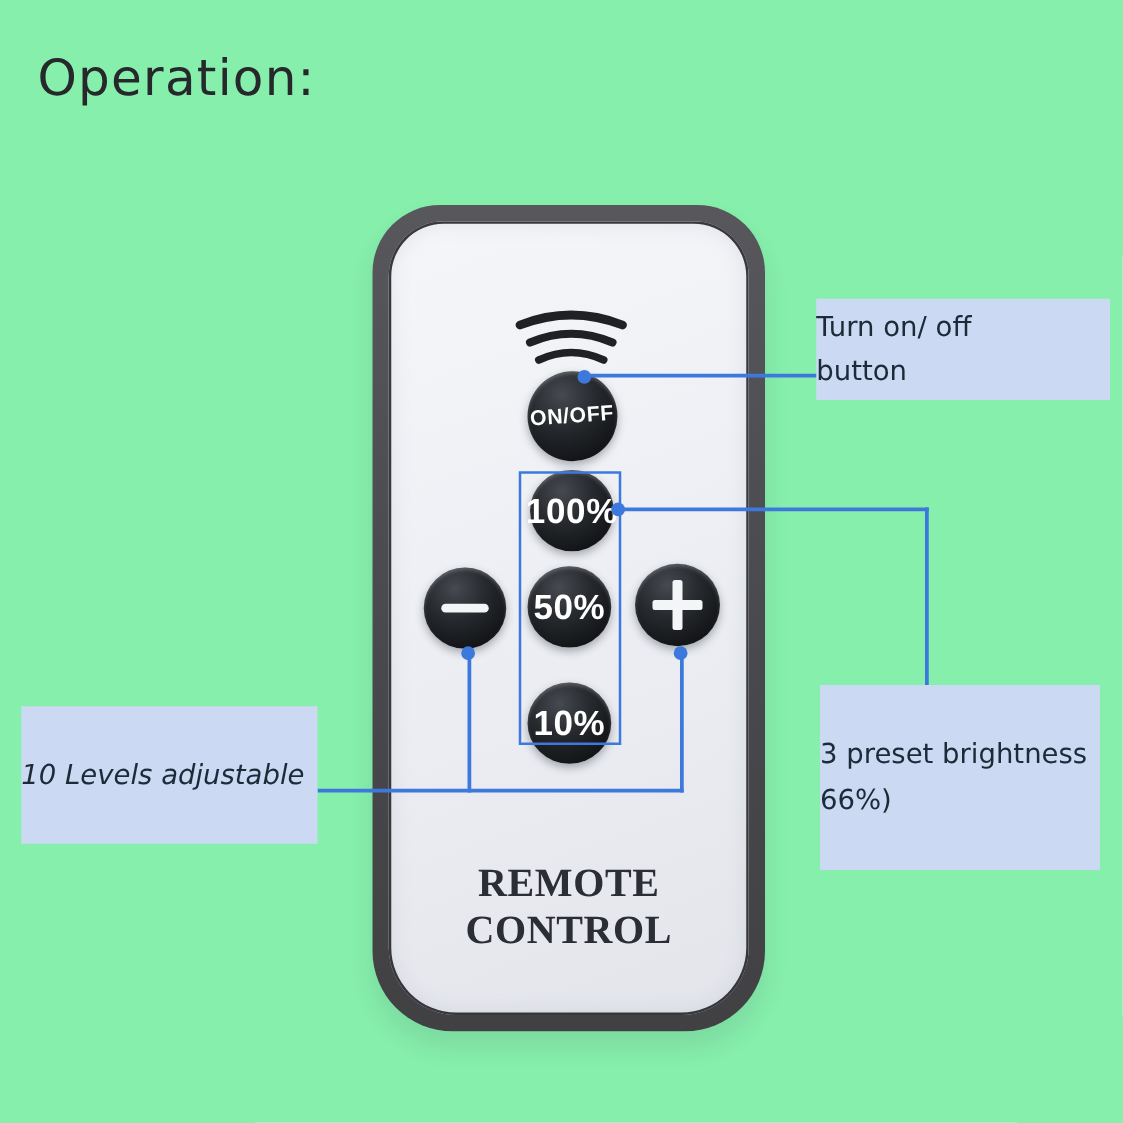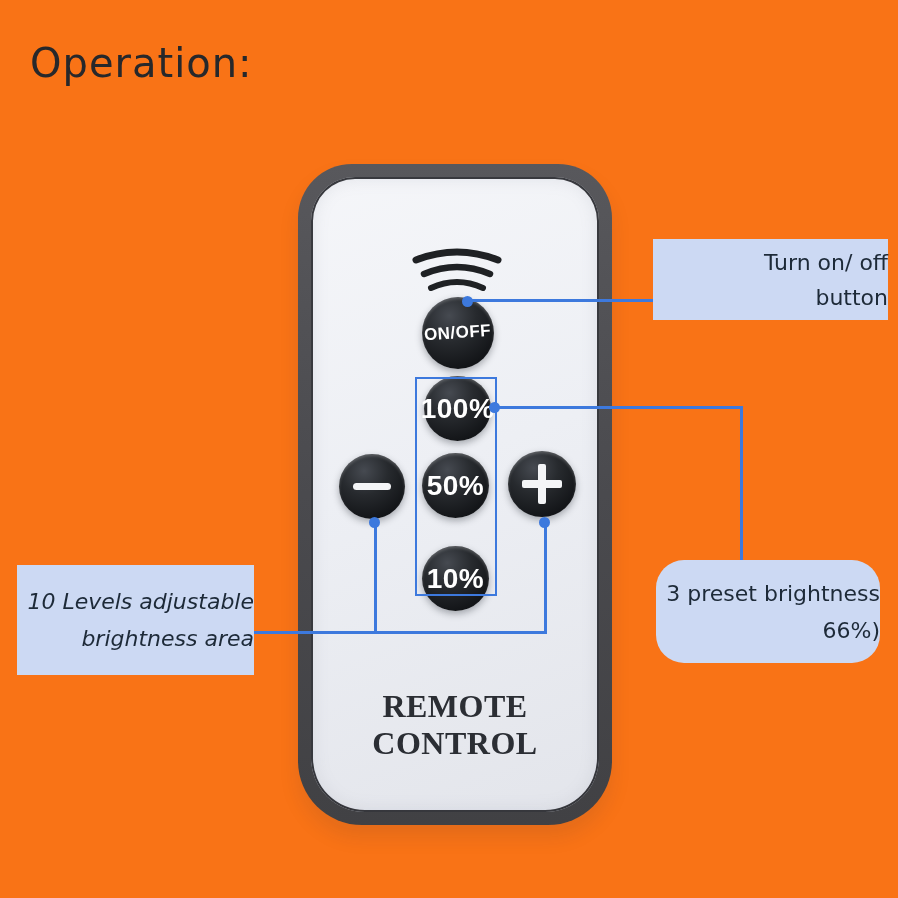--- a/index.html
+++ b/index.html
@@ -1,18 +1,18 @@
 <!DOCTYPE html>
 <html><head>
 <meta charset="utf-8">
 <style>
   * { margin:0; padding:0; box-sizing:border-box; }
   body { background:#ffffff; }
   .canvas {
-    position:relative; width:898px; height:898px; background:#f97316;
+    position:relative; width:898px; height:898px; background:#86efac;
     overflow:hidden; font-family:"DejaVu Sans", sans-serif;
   }
   .title {
     position:absolute; left:30px; top:40px;
     font-size:40px; color:#27282b; letter-spacing:1px; font-weight:400;
   }
 
   
   .remote {
     position:absolute; left:298px; top:164px; width:314px; height:661px;
@@ -75,26 +75,26 @@
   .dot-preset    { left:489px; top:402px; }
   .line-preset-v { left:740px; top:406px; width:3px; height:158px; }
   .line-minus-v  { left:374px; top:521px; width:3px; height:113px; }
   .dot-minus     { left:369px; top:517px; }
   .line-plus-v   { left:544px; top:521px; width:3px; height:113px; }
   .dot-plus      { left:539px; top:517px; }
   .line-dim-h    { left:254px; top:631px; width:293px; height:3px; }
 
   .callout {
     position:absolute; background:#ccd9f3; color:#1d2a38; z-index:4;
-    display:flex; flex-direction:column; align-items:flex-end; justify-content:center;
+    display:flex; flex-direction:column; align-items:flex-start; justify-content:center;
     font-size:22px; text-align:center;
   }
   .callout .line { display:block; line-height:35px; }
   .box-power  { left:653px; top:239px; width:235px; height:81px; }
-  .box-preset { left:656px; top:560px; width:224px; height:103px;border-radius:28px; }
+  .box-preset { left:656px; top:548px; width:224px; height:148px; }
   .box-preset .line { line-height:37px; }
   .box-dim    { left:17px;  top:565px; width:237px; height:110px;font-style:italic; }
   .box-dim .line { line-height:37px; }
 </style>
 </head>
 <body>
 
 <div class="canvas">
 
   <div class="title">Operation:</div>
@@ -153,16 +153,15 @@
     <span class="line">button</span>
   </div>
 
   <div class="callout box-preset">
     <span class="line">3 preset brightness</span>
     <span class="line">66%)</span>
   </div>
 
   <div class="callout box-dim">
     <span class="line">10 Levels adjustable</span>
-    <span class="line">brightness area</span>
   </div>
 
 </div>
 
 </body></html>

